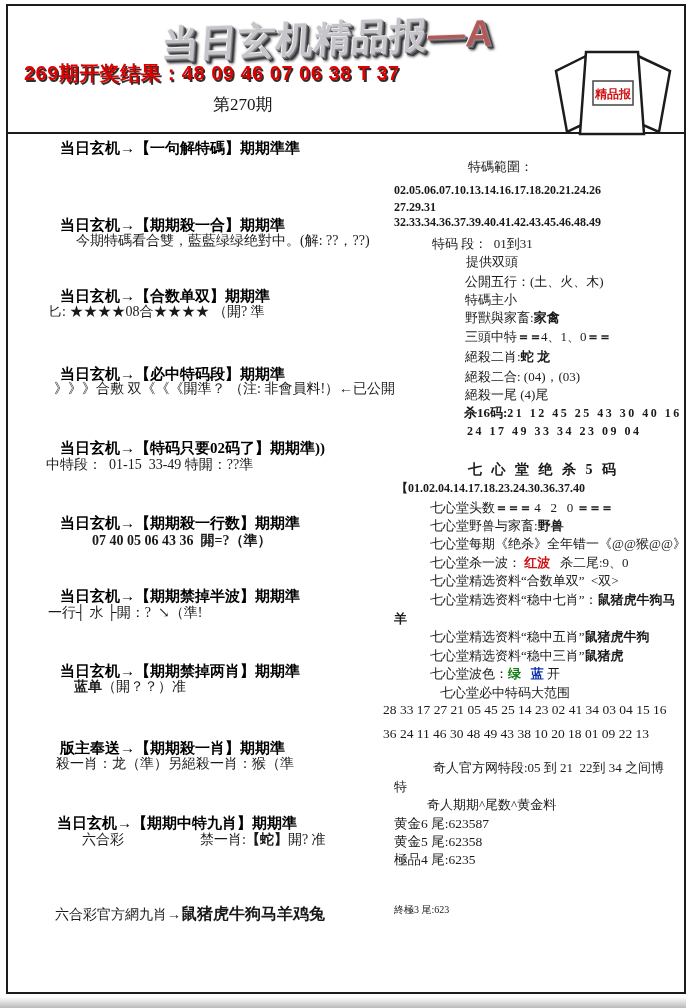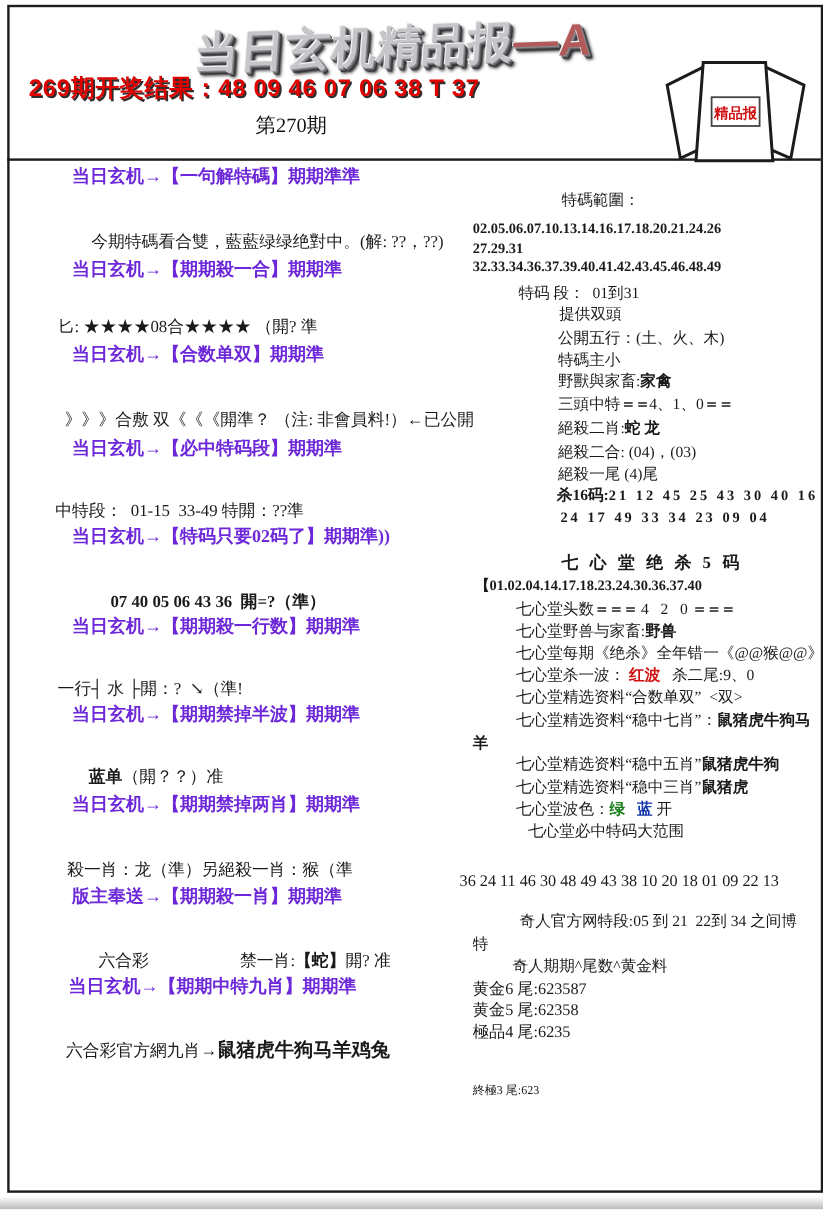--- a/index.html
+++ b/index.html
@@ -16,22 +16,22 @@
            color:#c6c6ca;
            text-shadow:-1px -1px 0 #f3f3f3,1px 1px 0 #8a8a8e,2px 2px 0 #5e5e62,3px 3px 0 #38383c,4px 4px 3px #000;
            transform:rotate(-2deg) skewX(-6deg);}
   .title3d .suffix{color:#b25a5a;}
   .result{position:absolute;left:24px;top:60px;white-space:pre;
           font-family:"Liberation Sans",sans-serif;font-weight:bold;font-size:20px;
           color:#e00000;text-shadow:1.5px 1.5px 0 #2e2e2e;letter-spacing:.5px;}
   .issue{position:absolute;left:213px;top:93px;font-size:17px;color:#141414;}
   
   .ln{position:absolute;white-space:pre;font-size:13px;color:#1a1a1a;line-height:1.25;}
-  .L{font-size:14px;}
-  .promo{font-weight:bold;font-size:15px;color:#6d28d9;}
+  .L{font-size:14px;margin-top:38px;}
+  .promo{font-weight:bold;font-size:15px;color:#000000;}
   .b{font-weight:bold;}
   .red{color:#cf1010;}
   .green{color:#177d17;}
   .blue{color:#1133aa;}
   .nums{font-weight:bold;font-size:12px;}
   .spread{letter-spacing:2.5px;}
   .wide{letter-spacing:3px;}
   .animals{font-size:16px;font-weight:bold;}
   .bars{font-weight:bold;letter-spacing:-1px;}
   .ribbon{position:absolute;left:550px;top:44px;}
@@ -99,20 +99,21 @@
   <div class="ln" style="top:518px;left:430px"><span>七心堂野兽与家畜:</span><span class="b">野兽</span></div>
   <div class="ln" style="top:536px;left:430px">七心堂每期《绝杀》全年错一《@@猴@@》</div>
   <div class="ln" style="top:555px;left:430px"><span>七心堂杀一波： </span><span class="red b">红波</span><span>   杀二尾:9、0</span></div>
   <div class="ln" style="top:573px;left:430px">七心堂精选资料“合数单双”  &lt;双&gt;</div>
   <div class="ln" style="top:592px;left:430px"><span>七心堂精选资料“稳中七肖”：</span><span class="b">鼠猪虎牛狗马</span></div>
   <div class="ln b" style="top:611px;left:394px">羊</div>
   <div class="ln" style="top:629px;left:430px"><span>七心堂精选资料“稳中五肖”</span><span class="b">鼠猪虎牛狗</span></div>
   <div class="ln" style="top:648px;left:430px"><span>七心堂精选资料“稳中三肖”</span><span class="b">鼠猪虎</span></div>
   <div class="ln" style="top:666px;left:430px"><span>七心堂波色：</span><span class="green b">绿</span><span class="blue b">   蓝</span><span> 开</span></div>
   <div class="ln" style="top:685px;left:440px">七心堂必中特码大范围</div>
+  <div class="ln" style="top:702px;left:383px;font-size:13.5px">28 33 17 27 21 05 45 25 14 23 02 41 34 03 04 15 16</div>
   <div class="ln" style="top:726px;left:383px;font-size:13.5px">36 24 11 46 30 48 49 43 38 10 20 18 01 09 22 13</div>
   <div class="ln" style="top:760px;left:433px">奇人官方网特段:05 到 21  22到 34 之间博</div>
   <div class="ln" style="top:779px;left:394px">特</div>
   <div class="ln" style="top:797px;left:427px">奇人期期^尾数^黄金料</div>
   <div class="ln" style="top:816px;left:394px;font-size:13.5px">黄金6 尾:623587</div>
   <div class="ln" style="top:834px;left:394px;font-size:13.5px">黄金5 尾:62358</div>
   <div class="ln" style="top:852px;left:394px;font-size:13.5px">極品4 尾:6235</div>
   <div class="ln" style="top:904px;left:394px;font-size:10px">終極3 尾:623</div>
 
   <div class="scanedge"></div>

